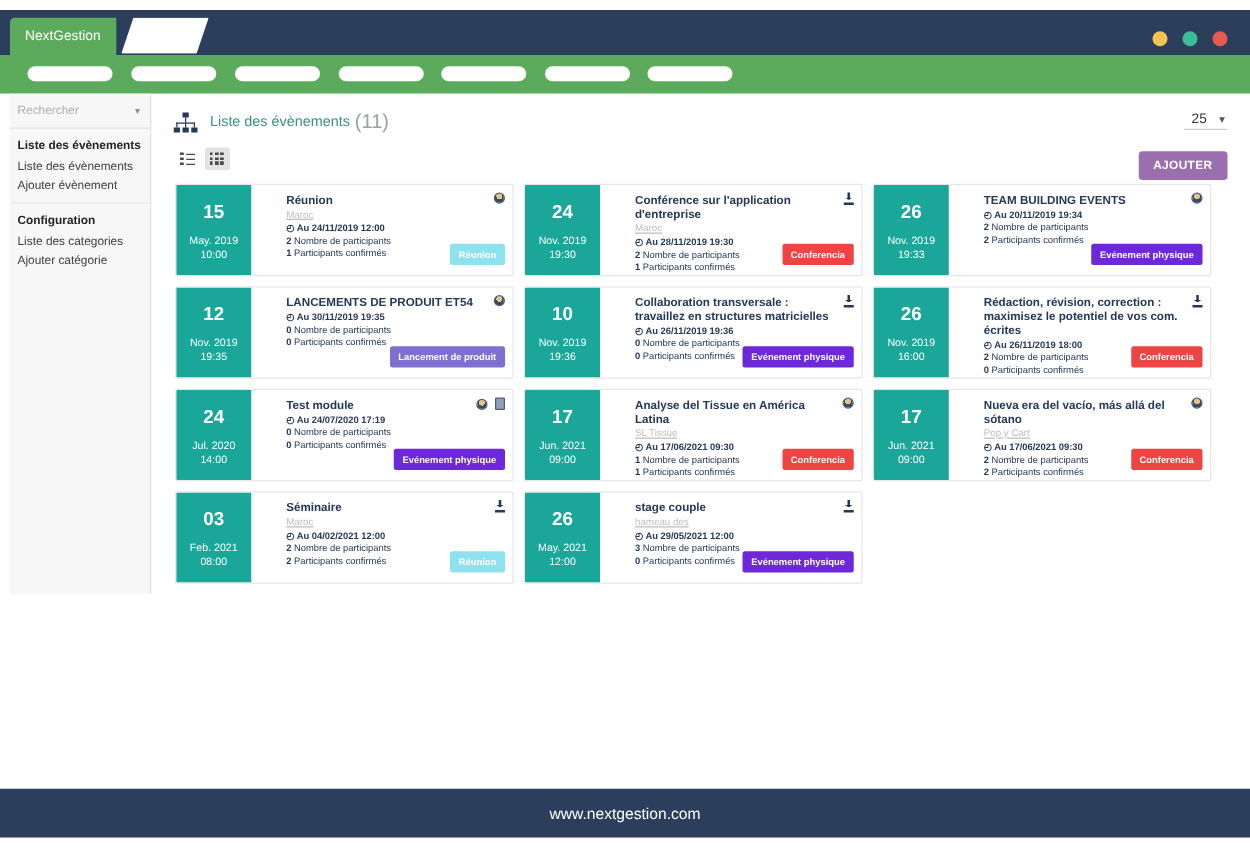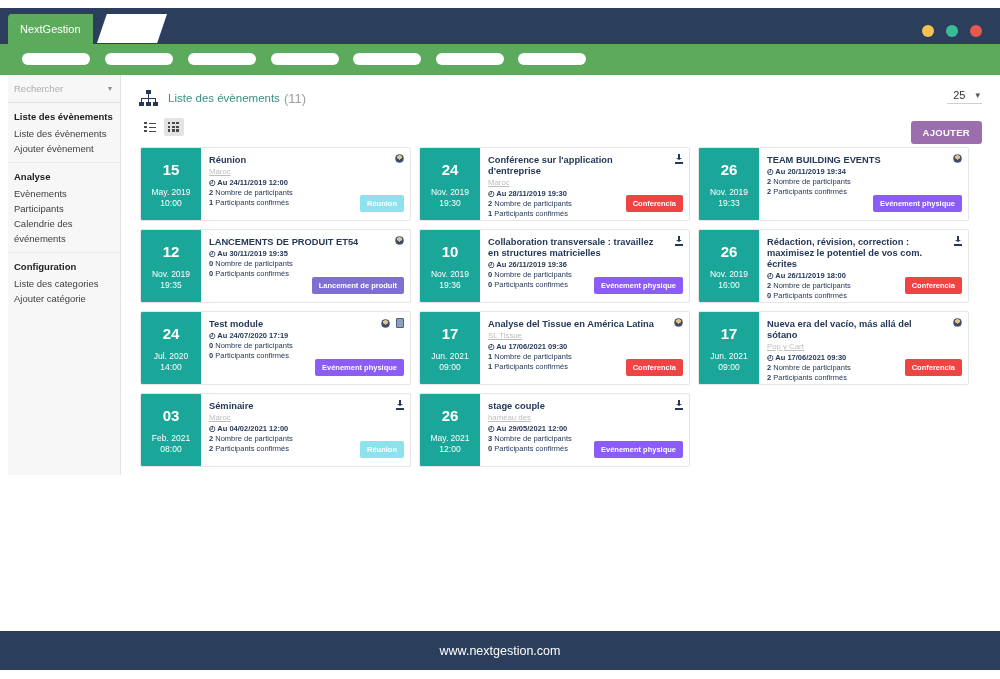--- a/index.html
+++ b/index.html
@@ -64,21 +64,21 @@
   .sb-group:last-child { border-bottom:none; }
   .sb-title { font-size:9.5px; font-weight:bold; color:#222; margin-bottom:4px; }
   .sb-item { font-size:9.5px; color:#3d3d3d; line-height:15px; }
 
   .main { position:absolute; left:130px; top:0; width:862px; }
 
   .page-head { display:flex; align-items:center; padding:12px 0 0 8px; height:34px; }
   .orgicon { width:20px; height:16px; position:relative; margin-right:10px; }
   .orgicon i { position:absolute; background:#253858; display:block; }
   .ph-title { font-size:11.5px; color:#3b8f86; font-weight:500; }
-  .ph-count { font-size:13px; color:#9aa0a6; margin-left:4px; }
+  .ph-count { font-size:16px; color:#9aa0a6; margin-left:4px; }
 
   .rowsel {
     position:absolute; right:10px; top:14px;
     display:flex; align-items:center; gap:10px;
     border-bottom:1px solid #cfcfcf; padding:0 2px 2px 6px;
     font-size:11px; color:#333;
   }
   .rowsel .cv { font-size:9px; color:#555; }
 
   .toolbar { display:flex; align-items:center; gap:4px; padding:6px 0 0 10px; height:30px; }
@@ -98,21 +98,21 @@
   }
 
   
   .grid {
     display:flex; flex-wrap:wrap; gap:8px;
     padding:8px 10px 0 10px; width:862px;
   }
   .card {
     width:271px; height:74px; background:#fff;
     border:1px solid #e6e6e6; border-radius:2px;
-    display:flex; overflow:hidden; position:relative;
+    display:flex; overflow:hidden; position:relative;gap:20px;
   }
   .card .date {
     width:60px; background:#1aa79a; color:#fff; flex:0 0 60px;
     display:flex; flex-direction:column; align-items:center; justify-content:center;
     padding-top:2px;
   }
   .date .d { font-size:15px; font-weight:bold; line-height:17px; }
   .date .m { font-size:8.5px; margin-top:9px; line-height:11px; }
   .date .t { font-size:8.5px; line-height:11px; }
   .card .body { flex:1; padding:7px 8px 0 8px; position:relative; min-width:0; }
@@ -122,21 +122,21 @@
   .c-when { font-size:7.5px; color:#253858; font-weight:bold; line-height:10px; margin-top:1px; }
   .c-line { font-size:7.5px; color:#253858; line-height:9.5px; }
   .c-line b { font-weight:bold; }
   .tag {
     position:absolute; right:6px; bottom:8px;
     color:#fff; font-size:7.5px; font-weight:bold;
     padding:4px 7px; border-radius:2px; white-space:nowrap;
   }
   .tag.reunion { background:#8ee2ee; }
   .tag.conferencia { background:#ef4444; }
-  .tag.physique { background:#8b5cf6; }
+  .tag.physique { background:#6d28d9; }
   .tag.lancement { background:#7e6fd0; }
 
   .c-icons { position:absolute; right:6px; top:6px; display:flex; gap:6px; align-items:center; }
   .ic-dl { width:8px; height:10px; position:relative; }
   .ic-dl i { position:absolute; background:#253858; }
   .ic-badge { width:8px; height:10px; background:#8fa0bd; border:1px solid #4a5d7e; border-radius:1px; }
   .ic-avatar2 { width:9px; height:9px; border-radius:50%;
                background:radial-gradient(circle at 50% 30%, #e0c48a 0 40%, #3a4a63 41% 100%);
                border:1px solid #50607a; }
 
@@ -178,26 +178,20 @@
     <div class="sidebar">
       <div class="searchbox">
         <span>Rechercher</span>
         <span class="caret">▾</span>
       </div>
       <div id="sb-groups">
           <div class="sb-group">
             <div class="sb-title">Liste des évènements</div>
             <div class="sb-item">Liste des évènements</div>
             <div class="sb-item">Ajouter évènement</div>
-          </div>
-          <div class="sb-group">
-            <div class="sb-title">Analyse</div>
-            <div class="sb-item">Evènements</div>
-            <div class="sb-item">Participants</div>
-            <div class="sb-item">Calendrie des événements</div>
           </div>
           <div class="sb-group">
             <div class="sb-title">Configuration</div>
             <div class="sb-item">Liste des categories</div>
             <div class="sb-item">Ajouter catégorie</div>
           </div>
         </div>
     </div>
 
     <div class="main">

